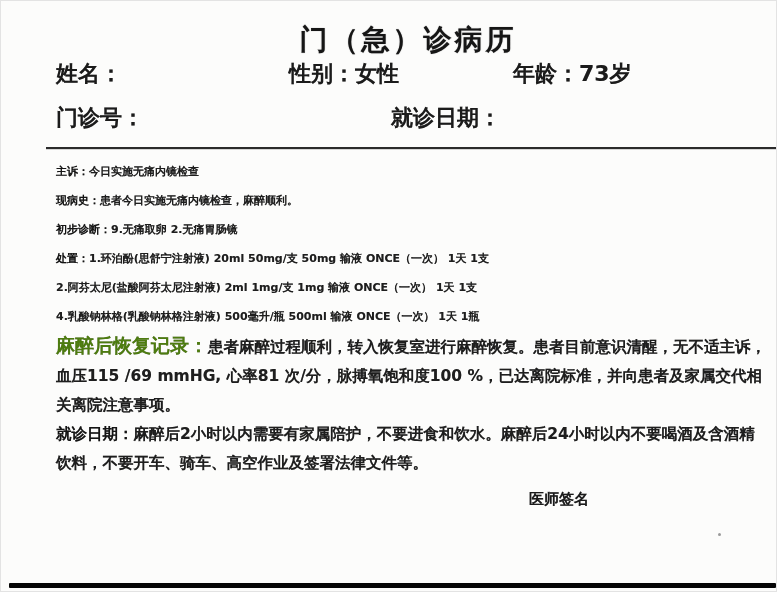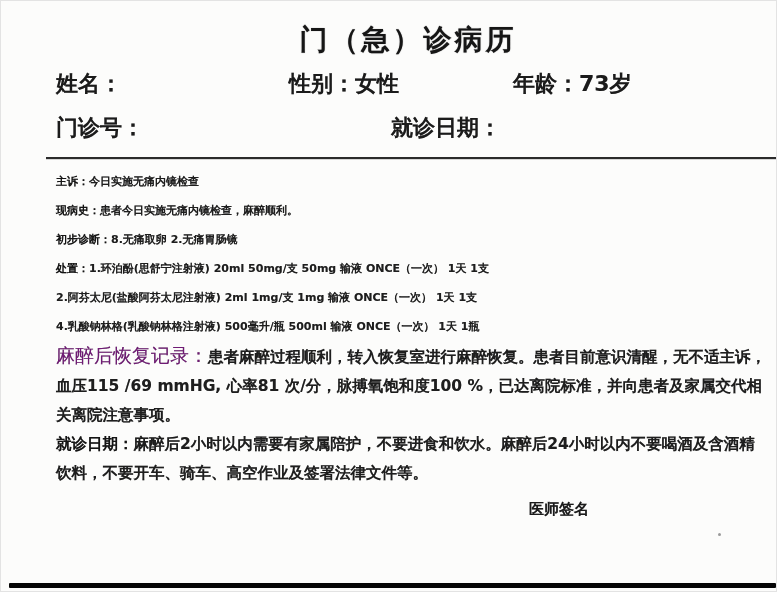--- a/index.html
+++ b/index.html
@@ -21,21 +21,21 @@
     position: relative;
     padding: 14px 16px 0 55px;
   }
   .doc-title {
     text-align: center;
     font-size: 28px;
     font-weight: 700;
     letter-spacing: 3px;
     color: #161616;
     margin-top: 6px;
-    margin-bottom: 10px;
+    margin-bottom: 0;
     text-shadow: 0 0 1px rgba(0,0,0,.45);
   }
   .hdr-row {
     display: flex;
     font-size: 22px;
     font-weight: 700;
     margin-bottom: 14px;
     text-shadow: 0 0 .6px rgba(0,0,0,.4);
   }
   .hdr-row.r1 .c1 { width: 233px; }
@@ -62,22 +62,22 @@
   .para {
     font-size: 15.5px;
     font-weight: 600;
     line-height: 29px;
     color: #1e1e1e;
     width: 712px;
     text-shadow: 0 0 .5px rgba(0,0,0,.4);
   }
   .lbl-big {
     font-size: 19px;
-    font-weight: 400;
-    color: #701a75;
+    font-weight: 700;
+    color: #4d7c0f;
   }
   .signature {
     font-size: 15px;
     font-weight: 700;
     margin-left: 473px;
     margin-top: 12px;
     text-shadow: 0 0 .6px rgba(0,0,0,.4);
   }
   .bottom-bar {
     position: absolute;
@@ -131,21 +131,21 @@
 
     <div class="line">
       <span class="lbl">主诉：</span><span>今日实施无痛内镜检查</span>
     </div>
 
     <div class="line">
       <span class="lbl">现病史：</span><span>患者今日实施无痛内镜检查，麻醉顺利。</span>
     </div>
 
     <div class="line">
-      <span class="lbl">初步诊断：</span><span>8.无痛取卵 2.无痛胃肠镜</span>
+      <span class="lbl">初步诊断：</span><span>9.无痛取卵 2.无痛胃肠镜</span>
     </div>
 
     <div class="line">
       <span class="lbl">处置：</span><span>1.环泊酚(思舒宁注射液) 20ml 50mg/支 50mg 输液 ONCE（一次） 1天 1支</span>
     </div>
     <div class="line">
       <span>2.阿芬太尼(盐酸阿芬太尼注射液) 2ml 1mg/支 1mg 输液 ONCE（一次） 1天 1支</span>
     </div>
     <div class="line">
       <span>4.乳酸钠林格(乳酸钠林格注射液) 500毫升/瓶 500ml 输液 ONCE（一次） 1天 1瓶</span>

